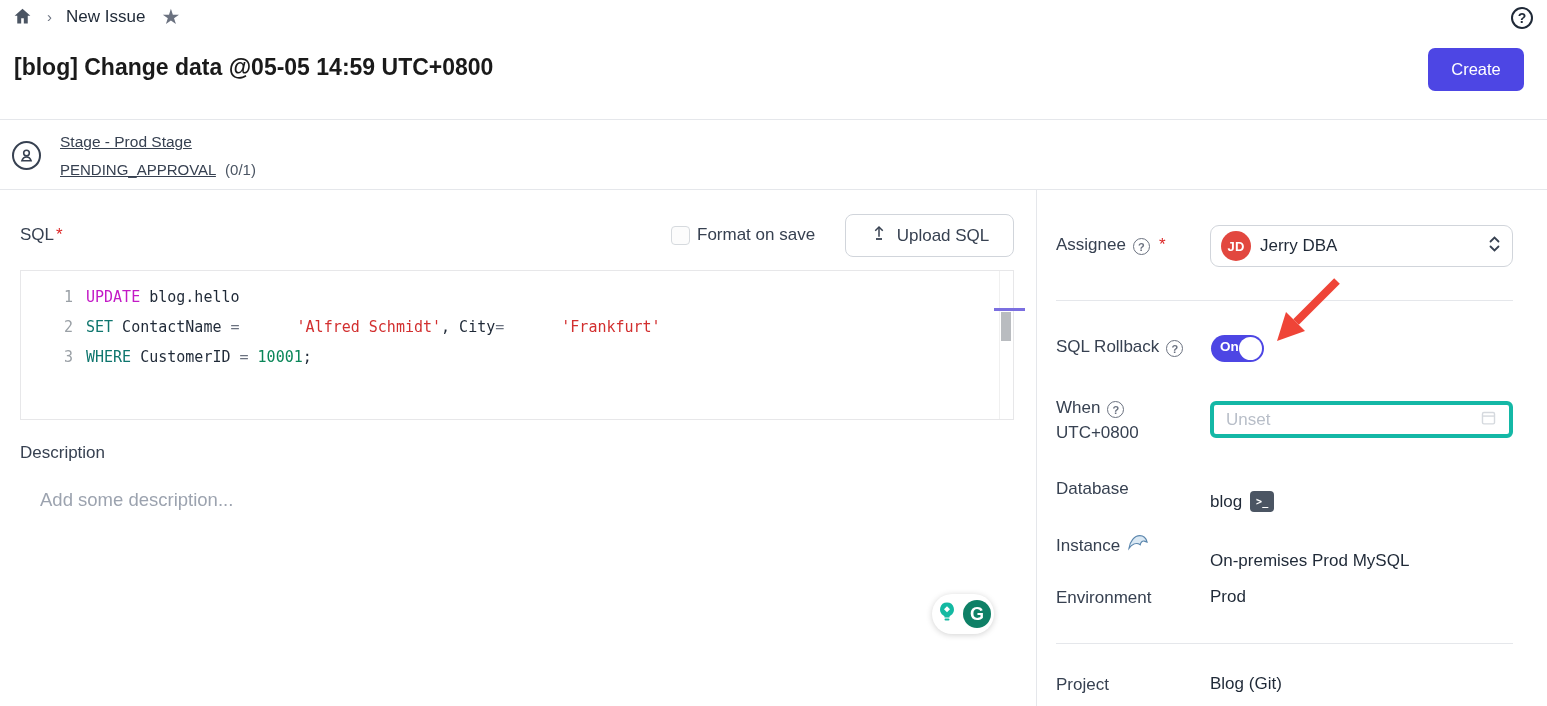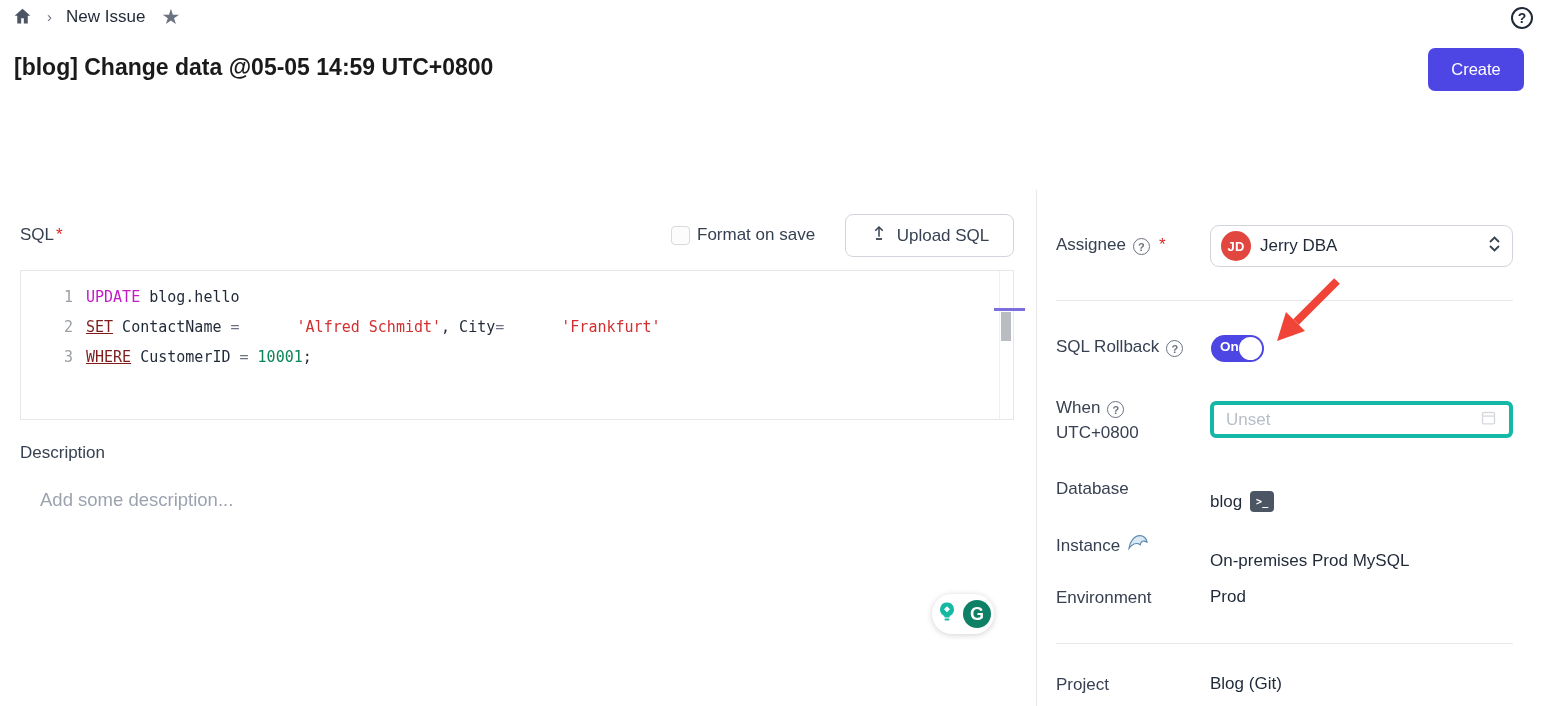--- a/index.html
+++ b/index.html
@@ -44,21 +44,21 @@
     border:1px solid #d1d5db; border-radius:8px; display:flex; align-items:center; justify-content:center;
     gap:9px; font-size:17px; color:#374151; cursor:pointer; font-family:"Liberation Sans", sans-serif; }
 
   .editor { position:absolute; left:20px; top:80px; width:994px; height:150px; border:1px solid #e7e7e9;
     background:#fff; font-family:"DejaVu Sans Mono","Liberation Mono", monospace; font-size:15px; }
   .editor-lines { position:absolute; left:0; top:11px; right:20px; }
   .code-line { display:flex; height:30px; line-height:30px; white-space:pre; }
   .ln { width:52px; text-align:right; color:#9aa0a6; flex:0 0 52px; }
   .code { margin-left:13px; color:#1f2937; }
   .tk-kw-magenta { color:#c31ac6; }
-  .tk-kw-blue { color:#7f1d1d;text-decoration:underline; }
+  .tk-kw-blue { color:#0f766e; }
   .tk-plain { color:#1f2937; }
   .tk-op { color:#6b7280; }
   .tk-str { color:#d22f2f;margin-left:48px; }
   .tk-num { color:#0a8658; }
   .editor-scroll { position:absolute; right:0; top:0; width:14px; height:100%; border-left:1px solid #f0f0f0; }
   .scroll-mark { position:absolute; left:-6px; right:-12px; top:37px; height:3px; background:#7b6fe0; }
   .scroll-thumb { position:absolute; left:1px; top:41px; width:10px; height:29px; background:#b9bcc0; cursor:grab; }
 
   .desc-label { position:absolute; left:20px; top:253px; font-size:17px; color:#374151; }
   .desc-placeholder { position:absolute; left:40px; top:299px; font-size:18.5px; color:#9ca3af; cursor:text; }
@@ -111,20 +111,33 @@
     </span>
     <span class="crumb-sep">›</span>
     <span class="crumb-page">New Issue</span>
     <span class="crumb-star">★</span>
   </div>
   <div class="help-top">?</div>
 
   <h1 class="page-title">[blog] Change data @05-05 14:59 UTC+0800</h1>
   <button class="btn-create">Create</button>
 
+  <div class="stage-bar">
+    <span class="stage-avatar">
+      <svg width="17" height="17" viewBox="0 0 24 24" fill="none" stroke="#374151" stroke-width="2.2">
+        <circle cx="12" cy="8.5" r="4"></circle>
+          <path d="M5.5 19.5c1.2-4 4-5.5 6.5-5.5s5.3 1.5 6.5 5.5z"></path>
+      </svg>
+    </span>
+    <a class="stage-name">Stage - Prod Stage</a>
+    <div class="stage-status-row">
+      <span class="stage-status">PENDING_APPROVAL</span>
+      <span class="stage-progress">(0/1)</span>
+    </div>
+  </div>
 
   <div class="main-left">
     <div class="sql-label">
       <span>SQL</span><span class="req">*</span>
     </div>
     <div class="fos-box"></div>
     <div class="fos-label">Format on save</div>
     <button class="btn-upload">
       <span>
         <svg width="18" height="18" viewBox="0 0 24 24" fill="none" stroke="#374151" stroke-width="2">

